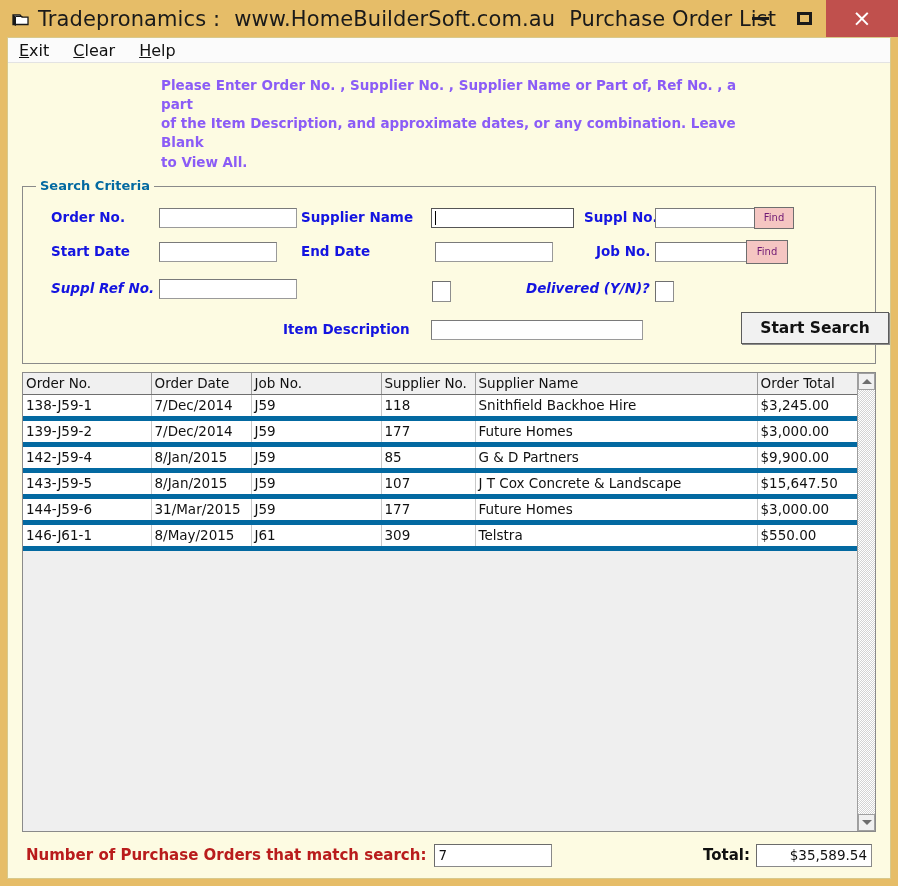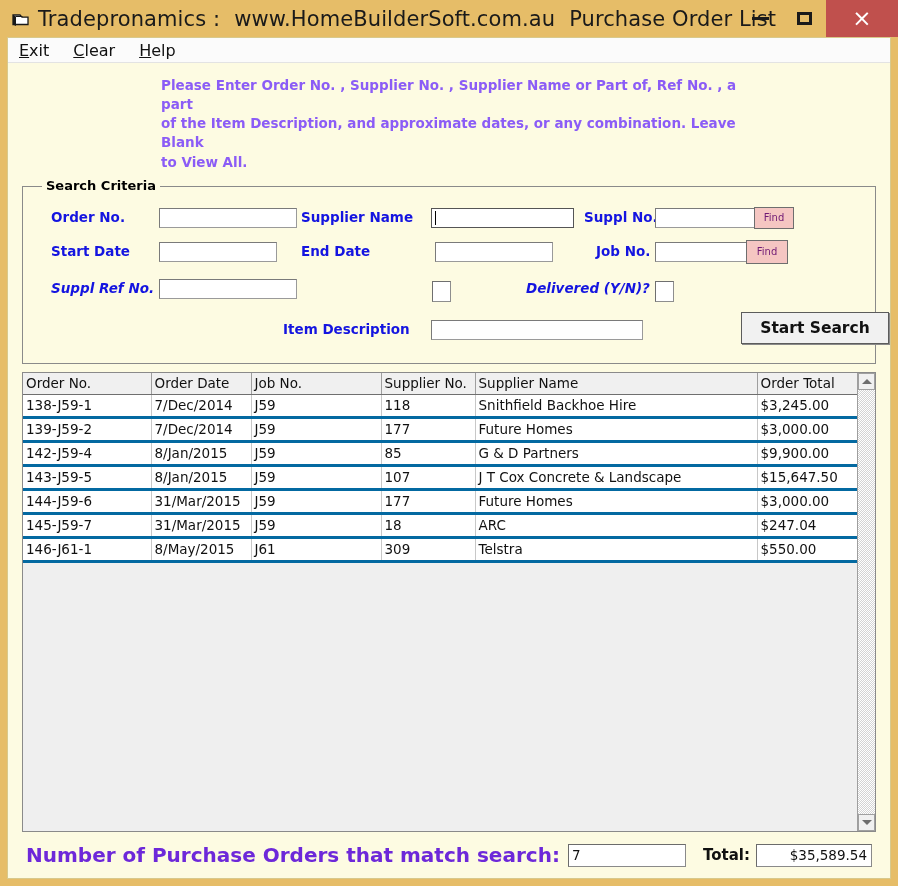--- a/index.html
+++ b/index.html
@@ -128,26 +128,26 @@
     position: relative;
     margin: 4px 14px 0 14px;
     border: 1px solid #8a8a8a;
     background: #fdfbe2;
     padding: 14px 8px 12px 8px;
     flex: 0 0 auto;
   }
   .groupbox > .legend {
     position: absolute;
     top: -9px;
-    left: 19px;
+    left: 13px;
     background: #fdfbe2;
     padding: 0 4px;
     font-size: 13px;
     font-weight: bold;
-    color: #000000;
+    color: #0369a1;
     font-family: "DejaVu Sans", sans-serif;
   }
   .crit-row {
     display: flex;
     align-items: center;
     height: 34px;
     position: relative;
   }
   .lbl {
     font-size: 13.5px;
@@ -268,21 +268,21 @@
     white-space: nowrap;
     overflow: hidden;
   }
   table.grid td {
     background: #ffffff;
     font-size: 13.5px;
     color: #111;
     padding: 1px 0 2px 3px;
     height: 18px;
     border-right: 1px solid #c8c8c8;
-    border-bottom: 3px solid #0369a1;
+    border-bottom: 5px solid #0369a1;
     white-space: nowrap;
     overflow: hidden;
   }
   .grid-filler { flex: 1 1 auto; background: #efefef; }
   
   .vscroll {
     flex: 0 0 17px;
     width: 17px;
     background:
       repeating-conic-gradient(#ffffff 0% 25%, #d4d4d4 0% 50%) 0 0 / 2px 2px;
@@ -316,23 +316,23 @@
   
   .footer {
     flex: 0 0 auto;
     height: 46px;
     display: flex;
     align-items: center;
     padding: 0 18px 0 18px;
     background: #fdfbe2;
   }
   .footer-label {
-    font-size: 20px;
+    font-size: 15px;
     font-weight: bold;
-    color: #6d28d9;
+    color: #b91c1c;
     font-family: "DejaVu Sans", sans-serif;
   }
   .count-field {
     width: 118px;
     height: 23px;
     background: #fff;
     border: 1px solid #8a8a8a;
     border-top-color: #6b6b6b;
     border-left-color: #6b6b6b;
     box-sizing: border-box;
@@ -521,28 +521,20 @@
             </tr>
             <tr>
               <td>144-J59-6</td>
               <td>31/Mar/2015</td>
               <td>J59</td>
               <td>177</td>
               <td>Future Homes</td>
               <td>$3,000.00</td>
             </tr>
             <tr>
-              <td>145-J59-7</td>
-              <td>31/Mar/2015</td>
-              <td>J59</td>
-              <td>18</td>
-              <td>ARC</td>
-              <td>$247.04</td>
-            </tr>
-            <tr>
               <td>146-J61-1</td>
               <td>8/May/2015</td>
               <td>J61</td>
               <td>309</td>
               <td>Telstra</td>
               <td>$550.00</td>
             </tr>
           </tbody>
         </table>
         <div class="grid-filler"></div>

